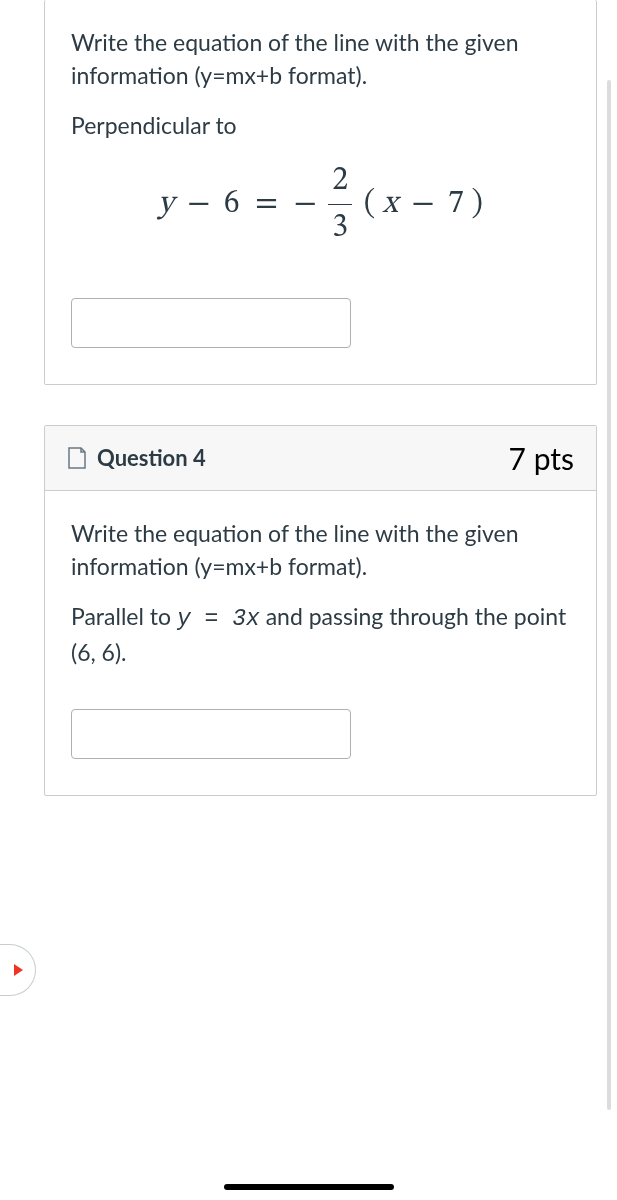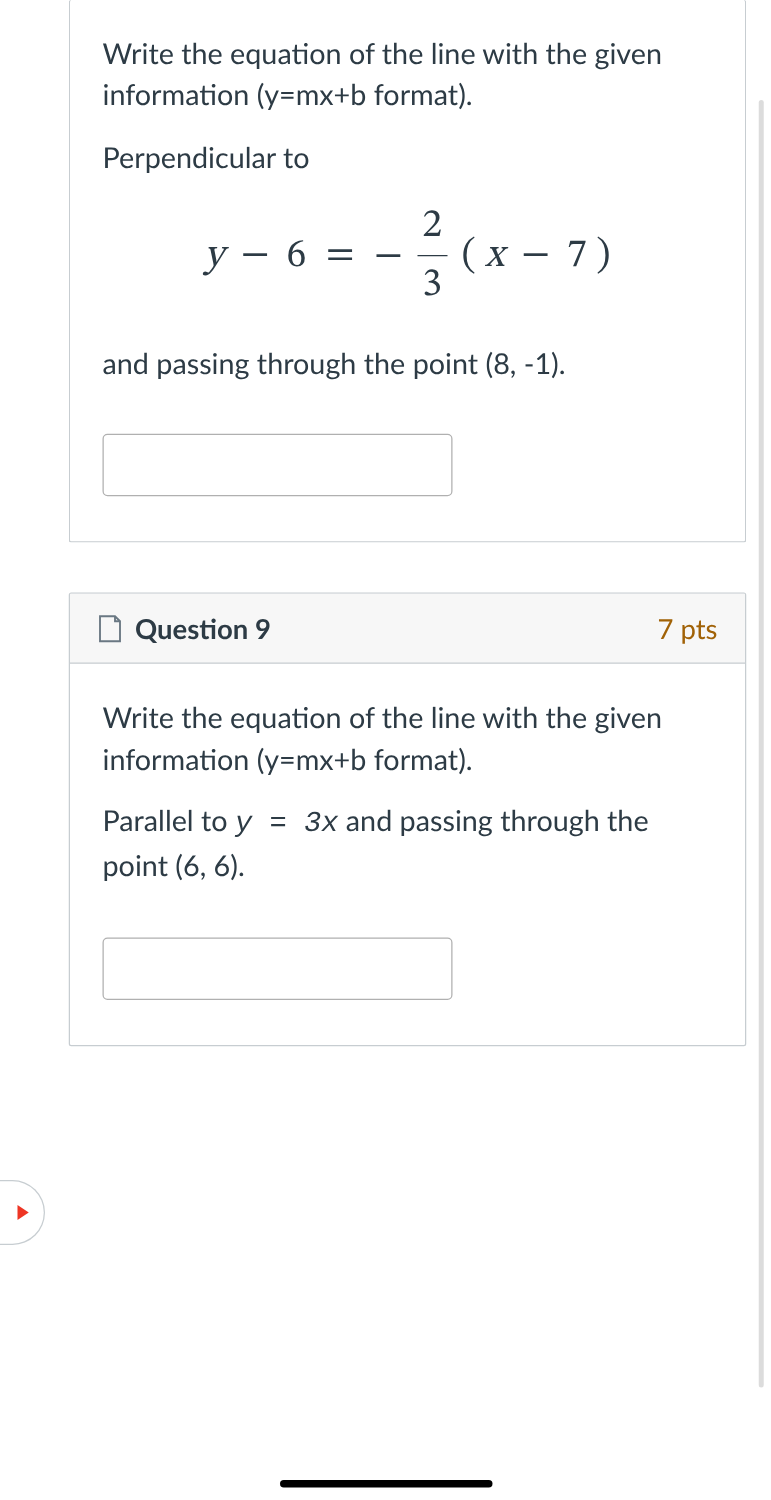--- a/index.html
+++ b/index.html
@@ -18,21 +18,21 @@
   .scroll-track {
     position: absolute;
     right: 6px;
     top: 80px;
     width: 4px;
     height: 1030px;
     background: #dcdcdc;
     border-radius: 2px;
   }
   .content {
-    padding: 0 20px 0 55px;
+    padding: 0 20px 0 44px;
   }
   .question-box {
     border: 1px solid #c7cdd1;
     border-radius: 2px;
     margin-bottom: 40px;
     background: #fff;
   }
   .question-box.first {
     border-top: none;
   }
@@ -48,22 +48,22 @@
     display: flex;
     align-items: center;
     gap: 10px;
   }
   .question-title {
     font-weight: 700;
     font-size: 22px;
     color: #2d3b45;
   }
   .points {
-    font-size: 22px;
-    color: #a16207;
+    font-size: 30px;
+    color: #000000;
   }
   .note-icon {
     width: 20px; height: 24px;
     display: inline-block;
   }
   .question-body {
     padding: 26px 26px 36px 26px;
     font-size: 23px;
     line-height: 1.45;
     color: #2d3b45;
@@ -149,36 +149,35 @@
             <span class="num">2</span>
             <span class="den">3</span>
           </span>
           <span>(</span>
           <span class="italic">x</span>
           <span style="margin:0 6px;">−</span>
           <span>7</span>
           <span>)</span>
         </div>
 
-        <p>and passing through the point (8, -1).</p>
 
         <input class="answer-input" type="text" value="" style="">
       </div>
     </div>
 
     <div class="question-box">
       <div class="question-header">
         <div class="left">
           <span class="note-icon">
             <svg viewBox="0 0 20 24" width="20" height="24">
               <path d="M2 2 h12 l4 4 v16 h-16 z" fill="none" stroke="#6a7883" stroke-width="1.5"></path>
               <path d="M14 2 v4 h4" fill="none" stroke="#6a7883" stroke-width="1.5"></path>
             </svg>
           </span>
-          <span class="question-title">Question 9</span>
+          <span class="question-title">Question 4</span>
         </div>
         <span class="points">7 pts</span>
       </div>
       <div class="question-body">
         <p>Write the equation of the line with the given information (y=mx+b format).</p>
         <p>
           <span>Parallel to  </span><span class="math-inline">y = 3x</span><span> and passing through the point (6, 6).</span>
         </p>
         <input class="answer-input" type="text" value="" style="">
       </div>

